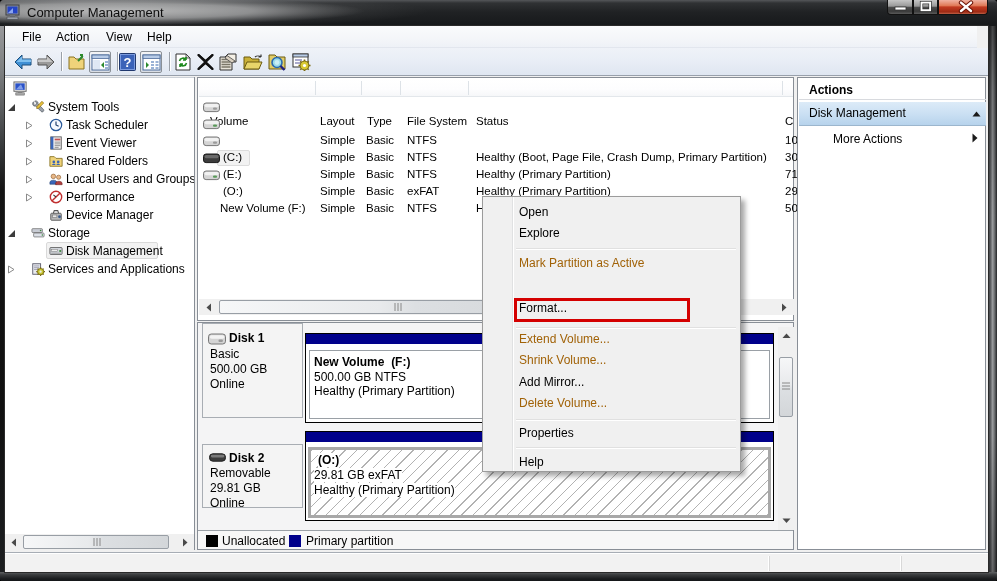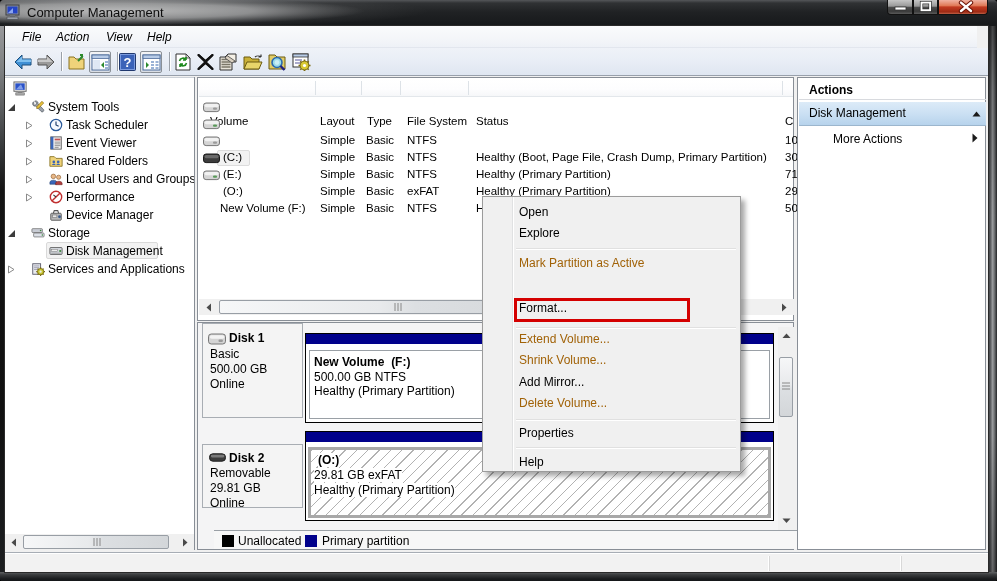--- a/index.html
+++ b/index.html
@@ -27,21 +27,21 @@
 #frameleft { position:absolute; left:0; top:26px; width:5px; height:546px;
   background:linear-gradient(180deg,#98999b 0%,#7e8082 8%,#606264 14%,#2e3032 24%,#141414 30%,#101010 70%,#1c1e20 100%); }
 #frameright { position:absolute; left:988px; top:26px; width:9px; height:546px;
   background:linear-gradient(180deg,rgba(0,0,0,0.55) 0%,rgba(0,0,0,0.25) 12%,rgba(0,0,0,0) 35%,rgba(0,0,0,0) 75%,rgba(0,0,0,0.35) 100%),
              linear-gradient(90deg,#3a3c3e 0%,#55575a 25%,#97999b 50%,#808284 65%,#3e4042 90%,#242628 100%); }
 #framebottom { position:absolute; left:0; top:572px; width:997px; height:9px;
   background:linear-gradient(180deg,#606264 0%,#3a3c3e 30%,#1b1d1f 75%,#141618 100%); }
 
 #client { position:absolute; left:4px; top:25px; width:985px; height:548px; background:#f0f0f0; border:1px solid #2a2a2a; }
 #menubar { position:absolute; left:5px; top:26px; width:972px; height:22px;
-  background:linear-gradient(180deg,#fafbfc 0%,#f4f6f9 60%,#eef1f7 100%); border-bottom:1px solid #e2e6ee;font-style:italic; }
+  background:linear-gradient(180deg,#fafbfc 0%,#f4f6f9 60%,#eef1f7 100%); border-bottom:1px solid #e2e6ee; }
 .menuitem { position:absolute; top:4px; height:15px; line-height:15px; }
 #toolbar { position:absolute; left:5px; top:48px; width:983px; height:28px;
   background:linear-gradient(180deg,#eff2f8 0%,#e9eef6 45%,#dfe6f1 100%); border-bottom:1px solid #98a0ab; }
 .tsep { position:absolute; top:4px; width:1px; height:19px; background:#9aa0a8; box-shadow:1px 0 0 #fff; }
 .tbtn { position:absolute; top:3px; width:22px; height:22px; border:1px solid #8a9097; border-radius:2px;
   background:linear-gradient(180deg,#f4f5f7,#d8dde4); }
 
 #treepane { position:absolute; left:5px; top:77px; width:190px; height:473px; background:#fff; border-right:1px solid #888e96; overflow:hidden; }
 #listpane { position:absolute; left:197px; top:77px; width:597px; height:244px; background:#fff; border:1px solid #888e96; }
 #graphpane { position:absolute; left:197px; top:322px; width:597px; height:228px; background:#f4f4f5; border:1px solid #888e96; }
@@ -453,21 +453,21 @@
         </svg>
       <div class="sbthumb" style="left:1px;top:30px;width:14px;height:60px"></div>
       <svg class="abs" style="left:4px;top:55px" width="8" height="9" viewBox="0 0 8 9">
           <path d="M0 1 L8 1 M0 4 L8 4 M0 7 L8 7" stroke="#888" stroke-width="1"></path>
         </svg>
       <svg class="abs" style="left:4px;top:190px" width="9" height="8" viewBox="0 0 9 8">
           <path d="M0.5 1.5 L4.5 6 L8.5 1.5 Z" fill="#4a4a4a"></path>
         </svg>
     </div>
 
-    <div class="abs" style="left:16px;top:207px;width:595px;height:19px;background:#f7f7f7;border-top:1px solid #9aa0a6">
+    <div class="abs" style="left:0;top:207px;width:595px;height:19px;background:#f7f7f7;border-top:1px solid #9aa0a6">
       <div class="abs" style="left:8px;top:4px;width:12px;height:12px;background:#000"></div>
       <div class="abs" style="left:24px;top:3px">Unallocated</div>
       <div class="abs" style="left:91px;top:4px;width:12px;height:12px;background:#00008b"></div>
       <div class="abs" style="left:108px;top:3px">Primary partition</div>
     </div>
   </div>
   <div id="actionpane">
     <div class="abs" style="left:11px;top:5px;font-weight:bold">Actions</div>
     <div class="abs" style="left:1px;top:21px;width:187px;height:1px;background:#d8dade"></div>
     <div class="abs" style="left:1px;top:24px;width:187px;height:24px;background:linear-gradient(180deg,#dcebf8 0%,#cbe0f3 50%,#b7d3ec 100%);border-bottom:1px solid #9cb6cd">

